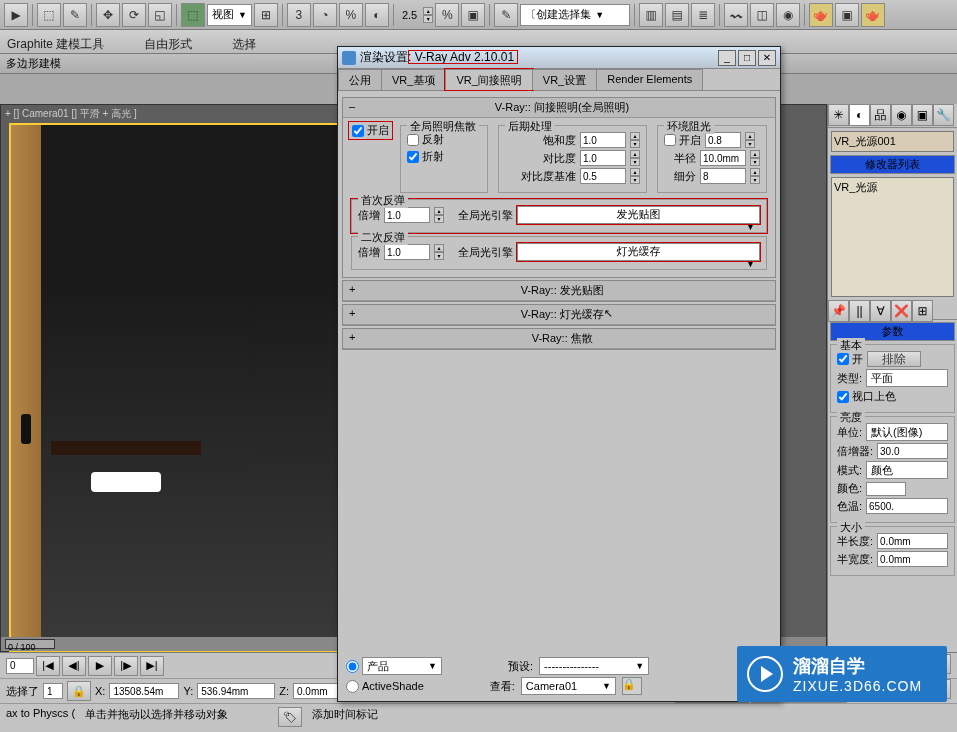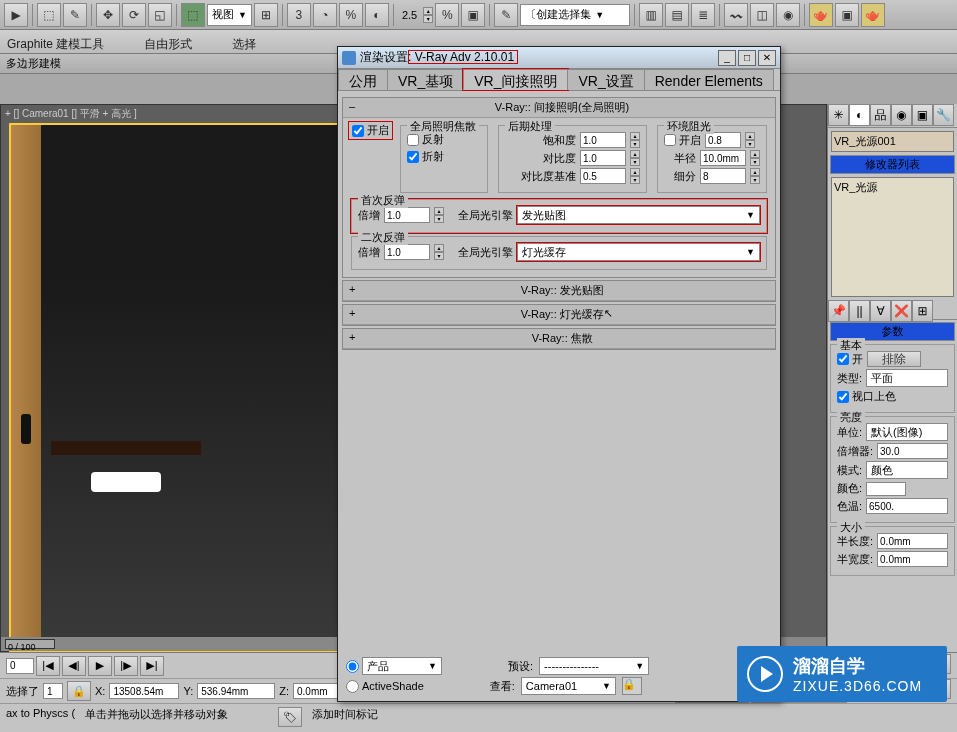--- a/index.html
+++ b/index.html
@@ -39,38 +39,38 @@
 .cmd-input { border:1px solid #888; background:#fff; height:16px; padding:0 2px; font-size:10px; flex:1; min-width:40px; }
 
 
 .dialog { position:absolute; top:46px; left:337px; width:444px; height:656px; background:#c4c4c4; border:1px solid #222; box-shadow:2px 2px 6px rgba(0,0,0,.4); z-index:10; }
 .titlebar { height:22px; background:linear-gradient(#d8e8f8,#b8c4d0); display:flex; align-items:center; padding:0 4px; border-bottom:1px solid #888; }
 .titlebar .ico { width:14px; height:14px; background:#4a88cc; border-radius:2px; margin-right:4px; }
 .titlebar .ttl { flex:1; font-size:12px; }
 .titlebar .redbox { position:absolute; left:70px; top:3px; width:110px; height:14px; border:1px solid #c00; pointer-events:none; }
 .titlebar .wbtn { width:18px; height:16px; border:1px solid #666; background:#d8d8d8; margin-left:2px; display:flex; align-items:center; justify-content:center; font-size:10px; }
 .dialog-tabs { display:flex; height:22px; border-bottom:1px solid #888; background:#c4c4c4; }
-.dlg-tab { padding:3px 10px; border:1px solid #888; border-bottom:none; background:#b8b8b8; margin-right:-1px; font-size:14px; position:relative; }
+.dlg-tab { padding:3px 10px; border:1px solid #888; border-bottom:none; background:#b8b8b8; margin-right:-1px; font-size:11px; position:relative; }
 .dlg-tab.active { background:#c4c4c4; border-bottom:1px solid #c4c4c4; }
 .dlg-tab.hl { outline:1px solid #c00; }
 .dialog-body { padding:4px; height:570px; overflow-y:auto; }
 .rollout { border:1px solid #888; margin:2px 0; background:#c4c4c4; }
 .rollout-hdr { background:#bbb; padding:2px 6px; border-bottom:1px solid #999; font-size:11px; text-align:center; }
 .rollout-body { padding:4px 6px; }
 .grp { border:1px solid #999; padding:4px 6px 6px 6px; margin:3px 2px; position:relative; }
 .grp-title { position:absolute; top:-7px; left:6px; background:#c4c4c4; padding:0 3px; font-size:11px; }
 .row { display:flex; align-items:center; gap:4px; margin:2px 0; }
 .chk { display:flex; align-items:center; gap:3px; font-size:11px; }
 .chk input { width:12px; height:12px; }
 .num-input { width:46px; height:16px; border:1px solid #888; background:#fff; font-size:10px; padding:0 2px; }
 .spinner { width:10px; height:16px; display:flex; flex-direction:column; }
 .spinner div { flex:1; border:1px solid #888; background:#d0d0d0; font-size:6px; text-align:center; line-height:6px; }
 .dropdown { height:18px; border:1px solid #888; background:#fff; display:flex; align-items:center; padding:0 4px; font-size:11px; position:relative; }
 .dropdown .arr { margin-left:auto; font-size:9px; }
-.dropdown.hl { outline:1px solid #c00; }
+.dropdown.hl { outline:1px solid #c00;flex-direction:column; }
 .lbl { font-size:11px; }
 .hl-box { outline:1px solid #c00; }
 
 .dialog-footer { position:absolute; bottom:4px; left:4px; right:4px; background:#c4c4c4; }
 .dialog-footer .rowf { display:flex; align-items:center; gap:6px; margin:2px 4px; }
 .radio { display:flex; align-items:center; gap:3px; }
 .btn-sm { width:20px; height:18px; border:1px solid #888; background:#d0d0d0; }
 
 
 .status-area { position:absolute; left:0; right:0; bottom:0; height:80px; background:#c4c4c4; border-top:1px solid #7a7a7a; }

